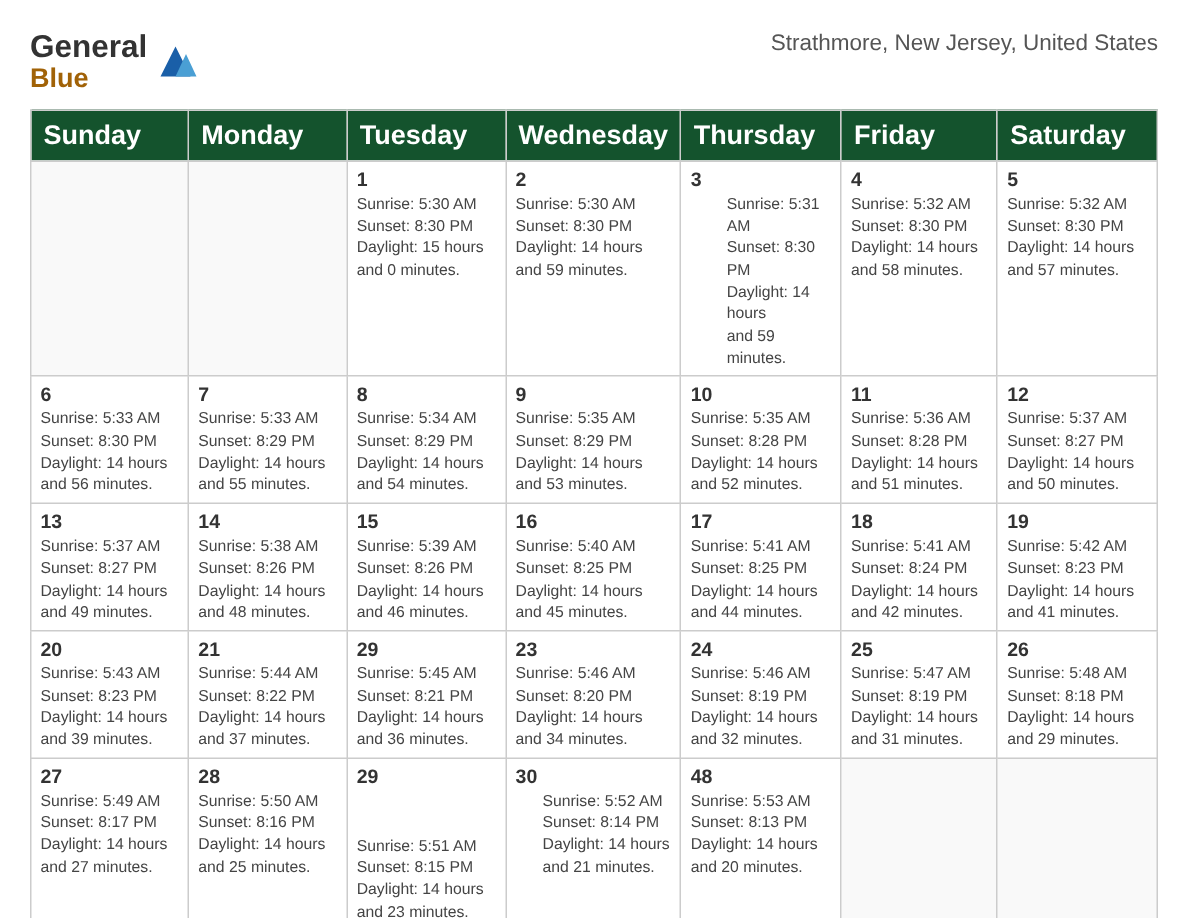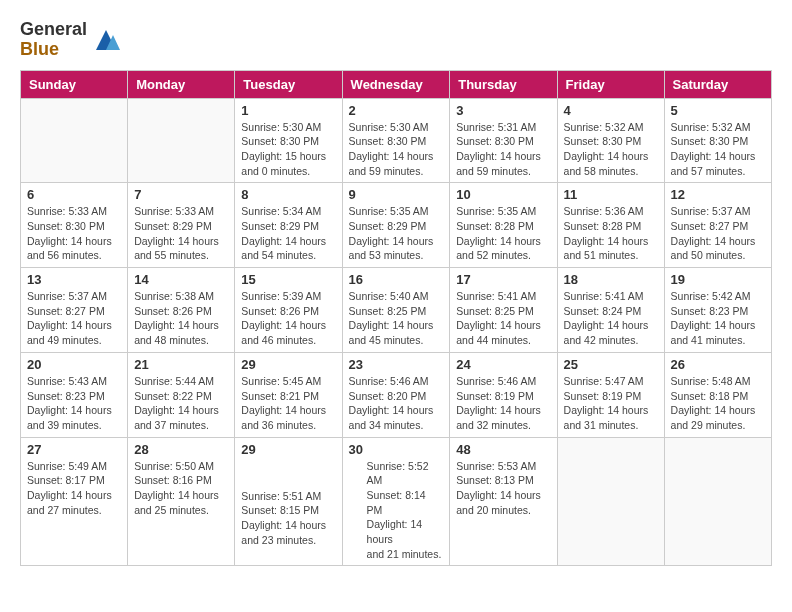--- a/index.html
+++ b/index.html
@@ -19,21 +19,21 @@
     .logo {
       display: flex;
       align-items: center;
     }
     .logo-text {
       display: flex;
       flex-direction: column;
       line-height: 1.1;
     }
     .logo-general {
-      font-size: 18px;
+      font-size: 21px;
       font-weight: bold;
       color: #333;
     }
     .logo-blue {
       font-size: 18px;
       font-weight: bold;
       color: #a16207;
     }
     .logo-icon {
       width: 30px;
@@ -50,25 +50,25 @@
     }
     .location {
       font-size: 15px;
       color: #555;
     }
     .calendar {
       width: 100%;
       border-collapse: collapse;
     }
     .calendar th {
-      background-color: #be185d;
+      background-color: #14532d;
       color: white;
       text-align: left;
       padding: 6px 8px;
-      font-size: 13px;
+      font-size: 18px;
       border: 1px solid #ccc;
     }
     .calendar td {
       border: 1px solid #ccc;
       vertical-align: top;
       padding: 4px 6px;
       width: 108px;
       min-height: 80px;
       font-size: 11px;
       color: #333;
@@ -98,20 +98,21 @@
     <div class="logo-text">
       <span class="logo-general">General</span>
       <span class="logo-blue">Blue</span>
     </div>
     <svg class="logo-icon" viewBox="0 0 30 30">
       <polygon points="5,25 15,5 25,25" fill="#1a5fa8"></polygon>
       <polygon points="15,25 22,10 29,25" fill="#4a9fd4"></polygon>
     </svg>
   </div>
   <div class="title-section">
+    <div class="location">Strathmore, New Jersey, United States</div>
   </div>
 </div>
 
 <table class="calendar">
   <thead>
     <tr>
       <th>Sunday</th>
       <th>Monday</th>
       <th>Tuesday</th>
       <th>Wednesday</th>
@@ -133,21 +134,21 @@
         </td>
         <td>
           <span class="day-number">2</span>
           <div class="day-info" style="white-space: pre-line;">Sunrise: 5:30 AM
 Sunset: 8:30 PM
 Daylight: 14 hours
 and 59 minutes.</div>
         </td>
         <td>
           <span class="day-number">3</span>
-          <div class="day-info" style="white-space: pre-line;">Sunrise: 5:31 AM
+          <div class="day-info" style="white-space: pre-line; margin-left: 24px;">Sunrise: 5:31 AM
 Sunset: 8:30 PM
 Daylight: 14 hours
 and 59 minutes.</div>
         </td>
         <td>
           <span class="day-number">4</span>
           <div class="day-info" style="white-space: pre-line;">Sunrise: 5:32 AM
 Sunset: 8:30 PM
 Daylight: 14 hours
 and 58 minutes.</div>

